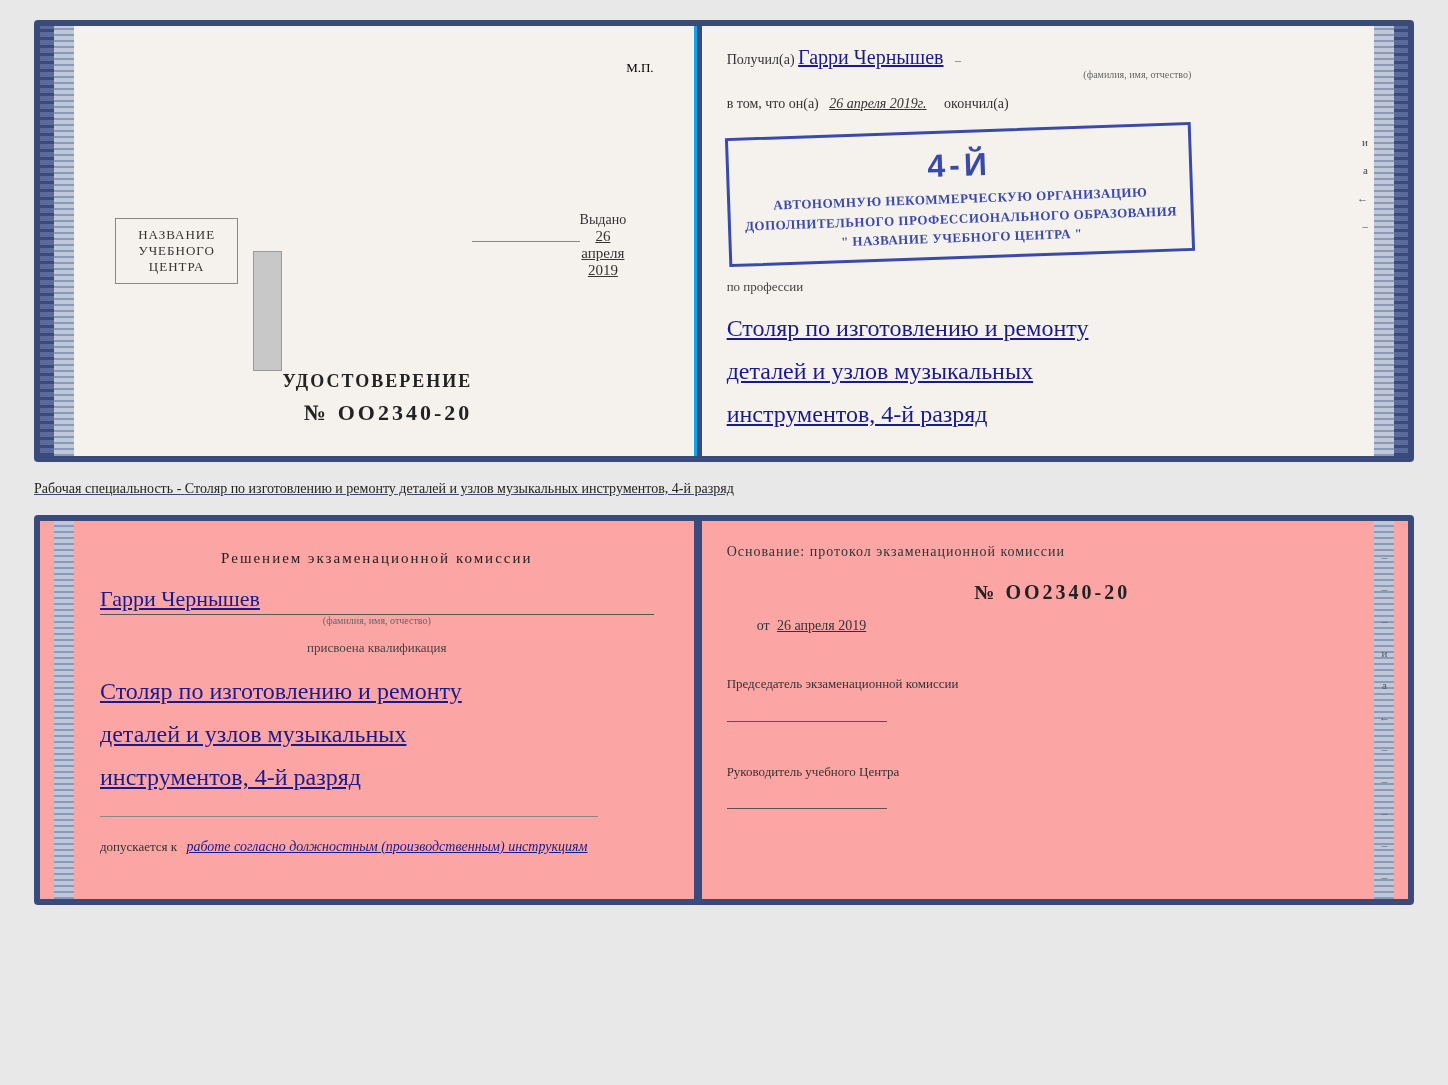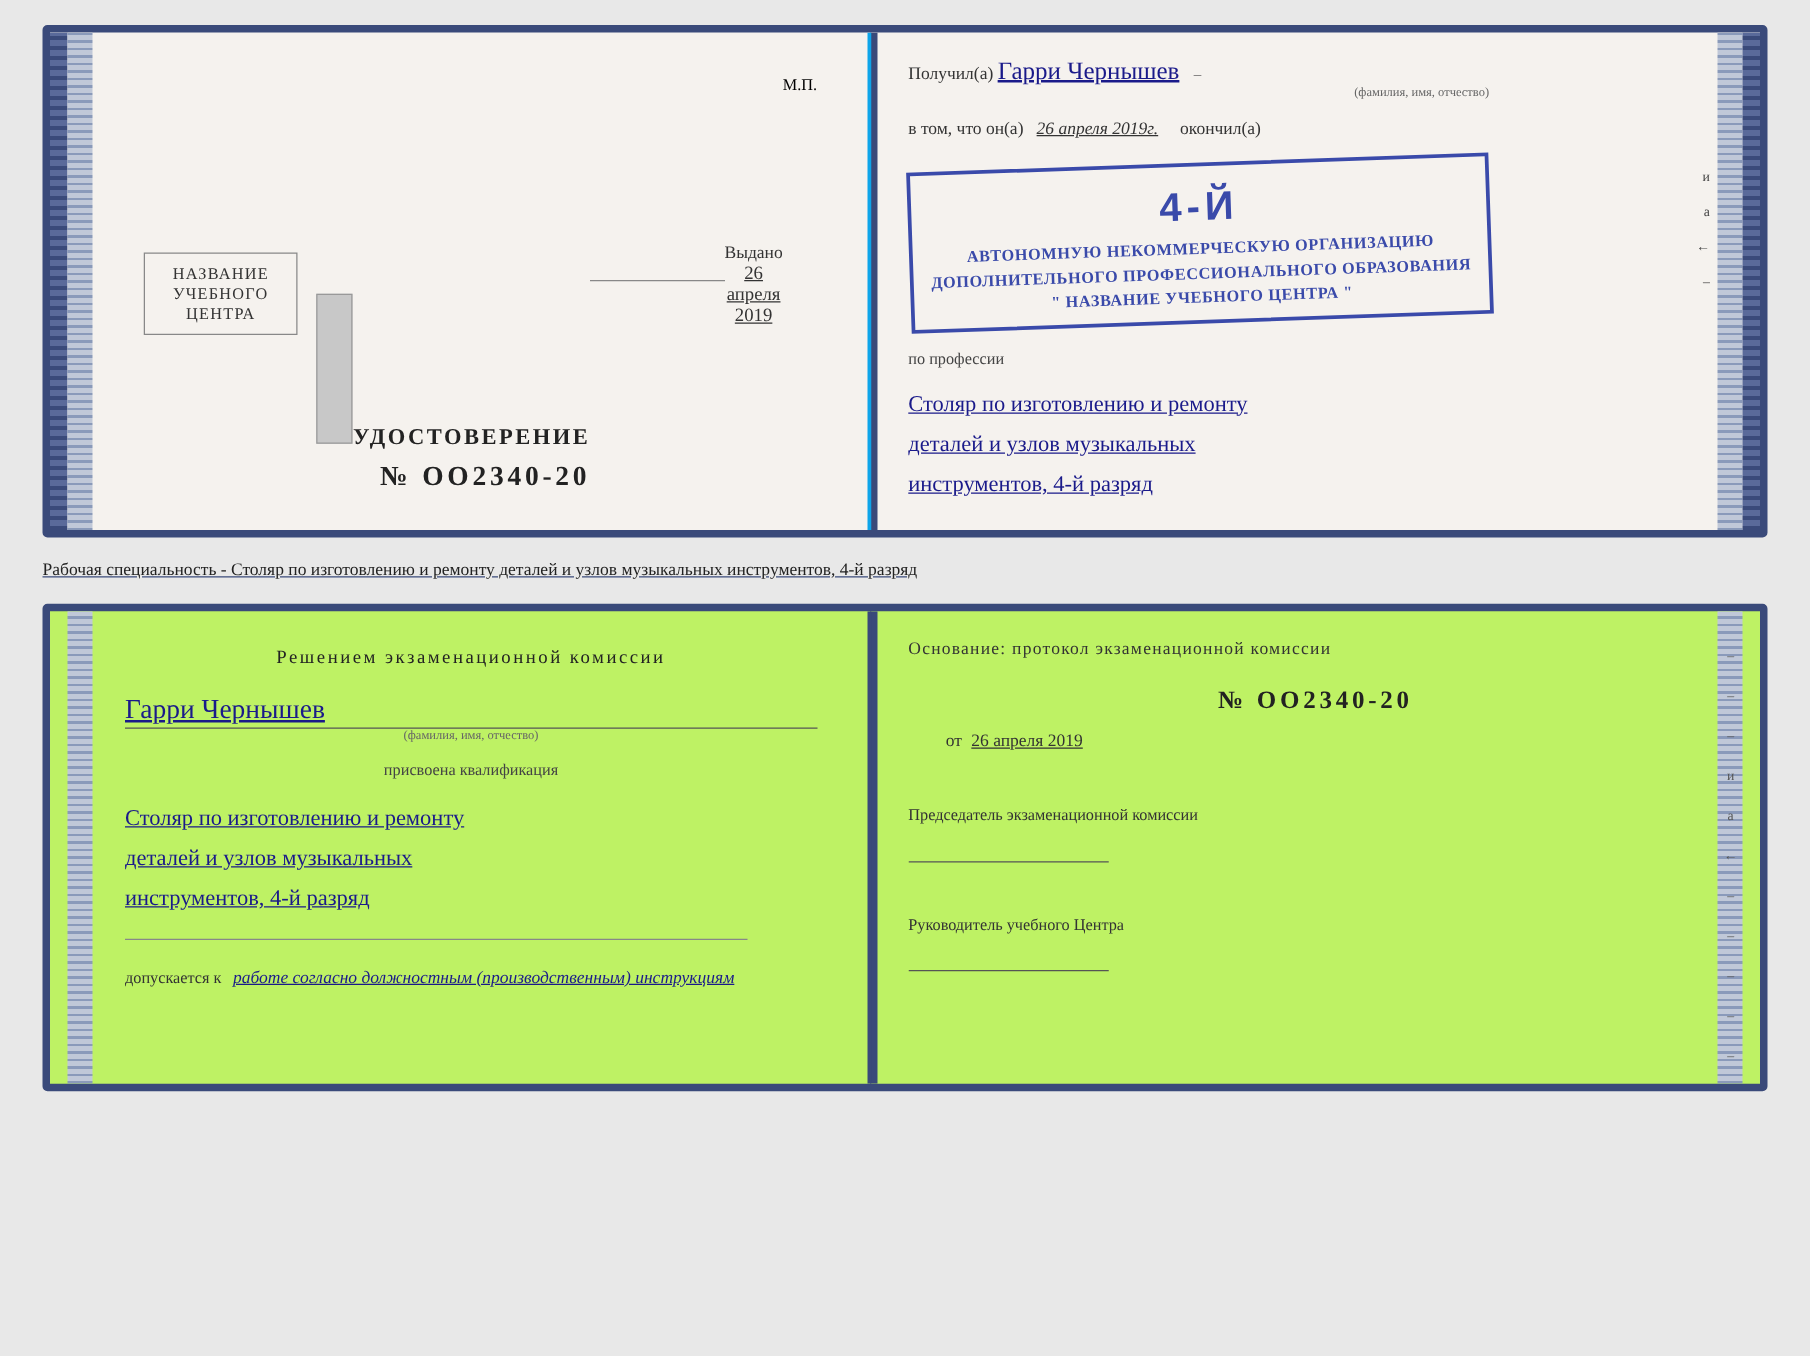--- a/index.html
+++ b/index.html
@@ -200,42 +200,42 @@
     }
 
     .profession-label {
       font-size: 13px;
       color: #444;
       margin-top: 4px;
     }
 
     .handwritten {
       font-family: 'Segoe Script', 'Comic Sans MS', cursive;
-      font-size: 18px;
+      font-size: 24px;
       color: #1a1a8a;
       text-decoration: underline;
       line-height: 1.8;
     }
 
     
     .diploma-caption {
       width: 1380px;
       font-size: 14px;
       color: #222;
       line-height: 1.5;
       text-decoration: underline;
       text-decoration-color: #3a4a7a;
     }
     .diploma-caption-plain {
       text-decoration: none;
     }
 
     
     .document-bottom {
-      background: #bef264;
+      background: #fca5a5;
       border: 6px solid #3a4a7a;
       border-radius: 4px;
       display: flex;
       width: 1380px;
       min-height: 390px;
       position: relative;
       overflow: hidden;
     }
 
     .doc-bottom-left {

